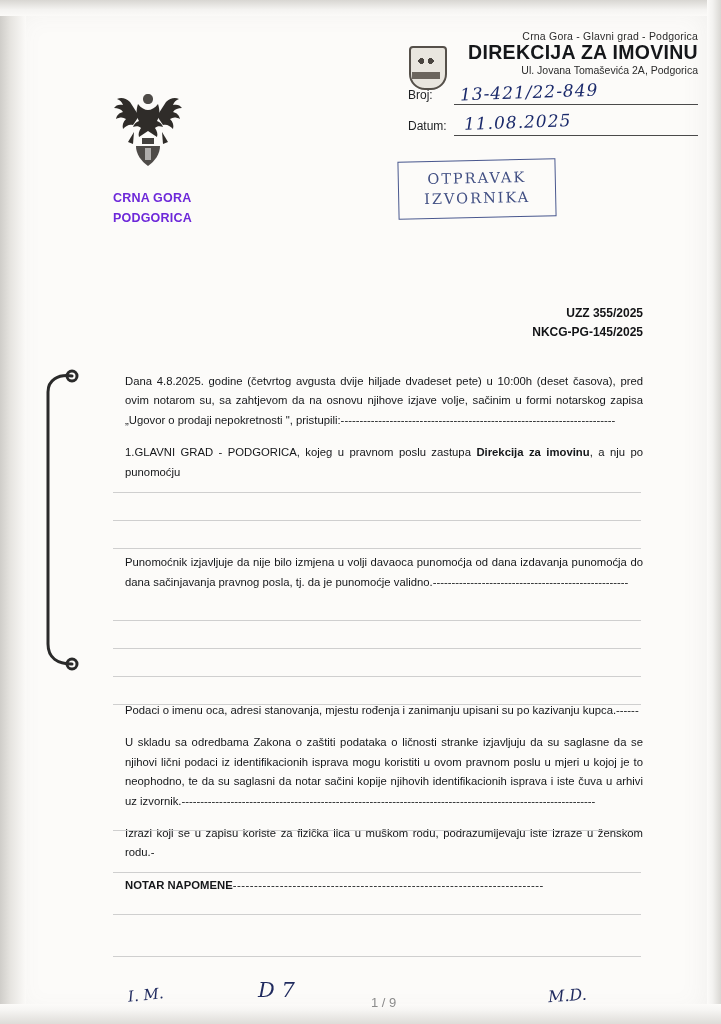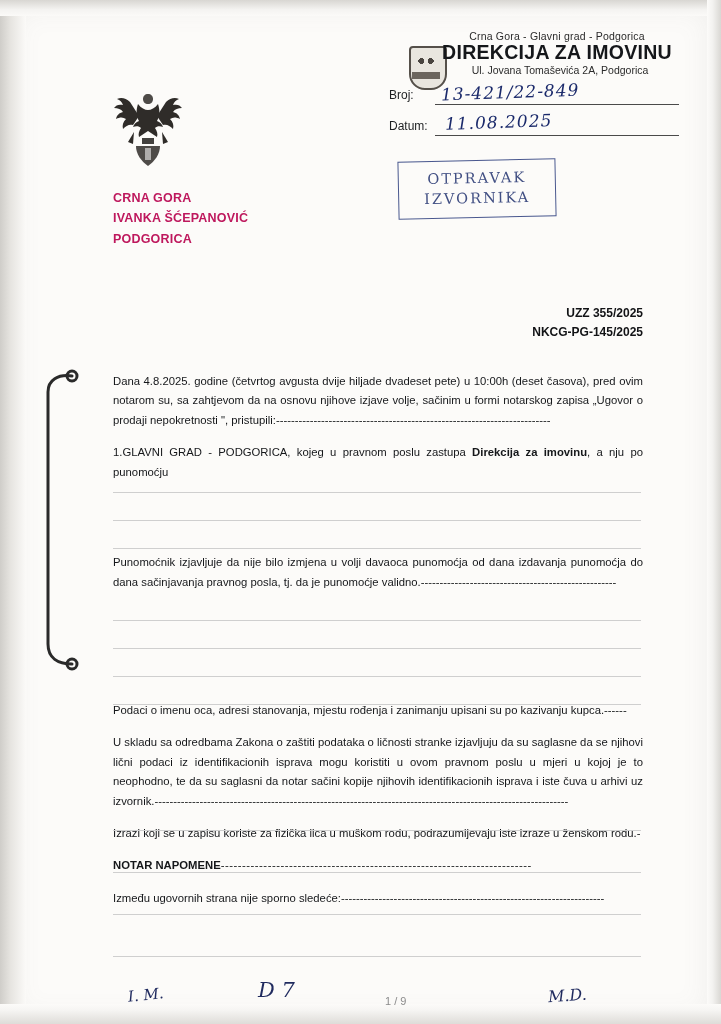--- a/index.html
+++ b/index.html
@@ -48,24 +48,24 @@
   .edge-right {
     position: absolute;
     right: 0; top: 0;
     width: 14px; height: 1024px;
     background: linear-gradient(to left, #d9d7d3 0%, #f3f2f0 60%, #fcfbf9 100%);
   }
 
   
   .letterhead {
     position: absolute;
-    left: 379px;
+    left: 398px;
     top: 30px;
     width: 300px;
-    text-align: center;
+    text-align: right;
   }
   .lh-small {
     font-size: 10.5px;
     color: #2b2b2b;
     letter-spacing: 0.2px;
     margin-left: 56px;
   }
   .lh-title {
     font-size: 19.5px;
     font-weight: bold;
@@ -172,21 +172,21 @@
     opacity: 0.92;
   }
 
   
   .addressee {
     position: absolute;
     left: 113px;
     top: 188px;
     font-size: 12.5px;
     font-weight: bold;
-    color: #be185d;
+    color: #6d28d9;
     line-height: 1.62;
     letter-spacing: 0.2px;
   }
 
   
   .refs {
     position: absolute;
     right: 78px;
     top: 304px;
     text-align: right;
@@ -200,21 +200,21 @@
   .body {
     position: absolute;
     left: 113px;
     top: 372px;
     width: 530px;
     font-size: 11.3px;
     color: #15171a;
     line-height: 1.72;
     text-align: justify;
   }
-  .para { margin: 0 0 13px 0; }
+  .para { margin: 0 0 13px 12px; }
   .para.tight { margin-bottom: 9px; }
   .b { font-weight: bold; }
   .dots { letter-spacing: 0.5px; }
   .rule-light {
     position: absolute;
     left: 113px;
     width: 528px;
     height: 1px;
     background: #cfcfcf;
   }
@@ -237,23 +237,23 @@
     height: 46px;
   }
   .fm {
     position: absolute;
     font-family: "DejaVu Serif", serif;
     color: #1f2a5e;
     font-style: italic;
   }
   .pagenum {
     position: absolute;
-    left: 385px;
+    left: 371px;
     top: 995px;
-    font-size: 11px;
+    font-size: 13px;
     color: #8b8b8b;
     font-family: "Liberation Sans", sans-serif;
   }
 </style>
 </head>
 <body>
 
 <div id="page">
 
   <div class="paper"></div>
@@ -304,21 +304,20 @@
         <path d="M50 44 l6 10 l-5 2 z"></path>
       </g>
       <g fill="#ffffff" opacity="0.55">
         <path d="M33 60 h6 v12 h-6 z"></path>
       </g>
     </svg>
   </div>
 
   <div class="addressee">
     <div>CRNA GORA</div>
-    <div>IVANKA ŠĆEPANOVIĆ</div>
     <div>PODGORICA</div>
   </div>
 
   <div class="refs">
     <div>UZZ 355/2025</div>
     <div>NKCG-PG-145/2025</div>
   </div>
 
   <div class="bracket">
     <svg width="44" height="310" viewBox="0 0 44 310">
@@ -345,21 +344,20 @@
     <p class="para">Podaci o imenu oca, adresi stanovanja, mjestu rođenja i zanimanju upisani su po kazivanju kupca.------</p>
 
     <p class="para">U skladu sa odredbama Zakona o zaštiti podataka o ličnosti stranke izjavljuju da su saglasne da se njihovi lični podaci iz identifikacionih isprava mogu koristiti u ovom pravnom poslu u mjeri u kojoj je to neophodno, te da su saglasni da notar sačini kopije njihovih identifikacionih isprava i iste čuva u arhivi uz izvornik.--------------------------------------------------------------------------------------------------------------</p>
 
     <p class="para">Izrazi koji se u zapisu koriste za fizička lica u muškom rodu, podrazumijevaju iste izraze u ženskom rodu.-</p>
 
     <p class="para">
       <span class="b">NOTAR NAPOMENE</span><span class="dots">-------------------------------------------------------------------------</span>
     </p>
 
-    <p class="para">Između ugovornih strana nije sporno sledeće:----------------------------------------------------------------------</p>
 
   </div>
 
   <div class="rule-light" style="top:492px;"></div>
   <div class="rule-light" style="top:520px;"></div>
   <div class="rule-light" style="top:548px;"></div>
   <div class="rule-light" style="top:620px;"></div>
   <div class="rule-light" style="top:648px;"></div>
   <div class="rule-light" style="top:676px;"></div>
   <div class="rule-light" style="top:704px;"></div>

